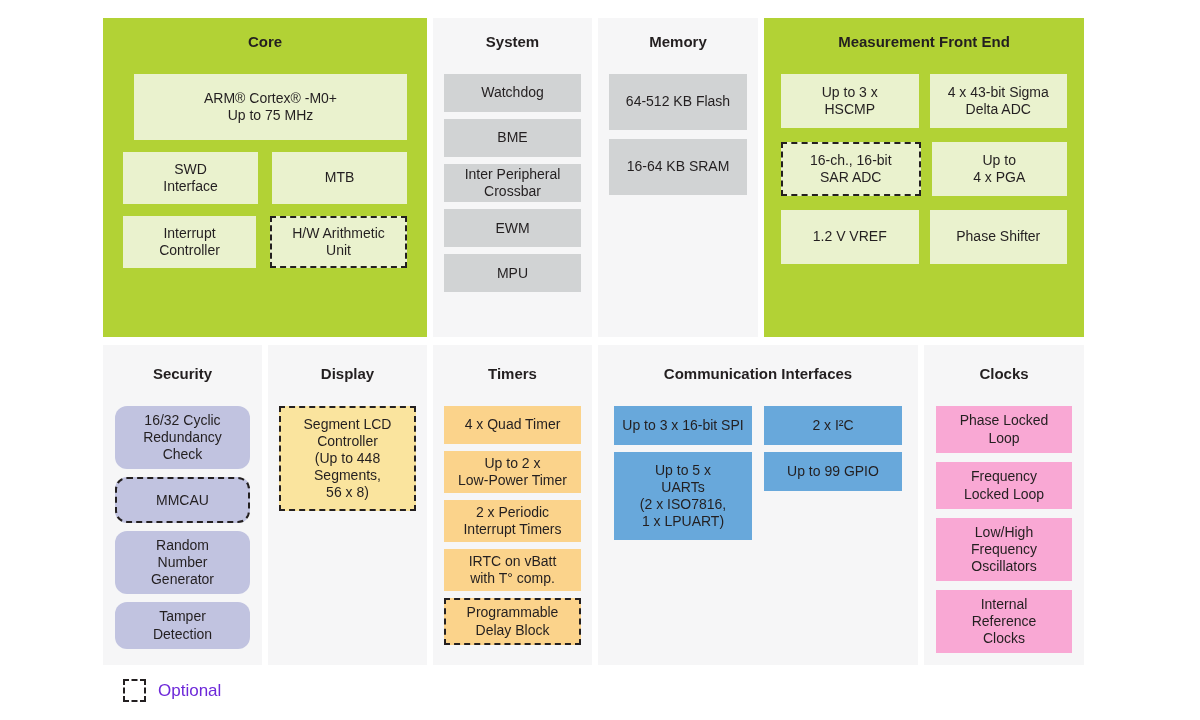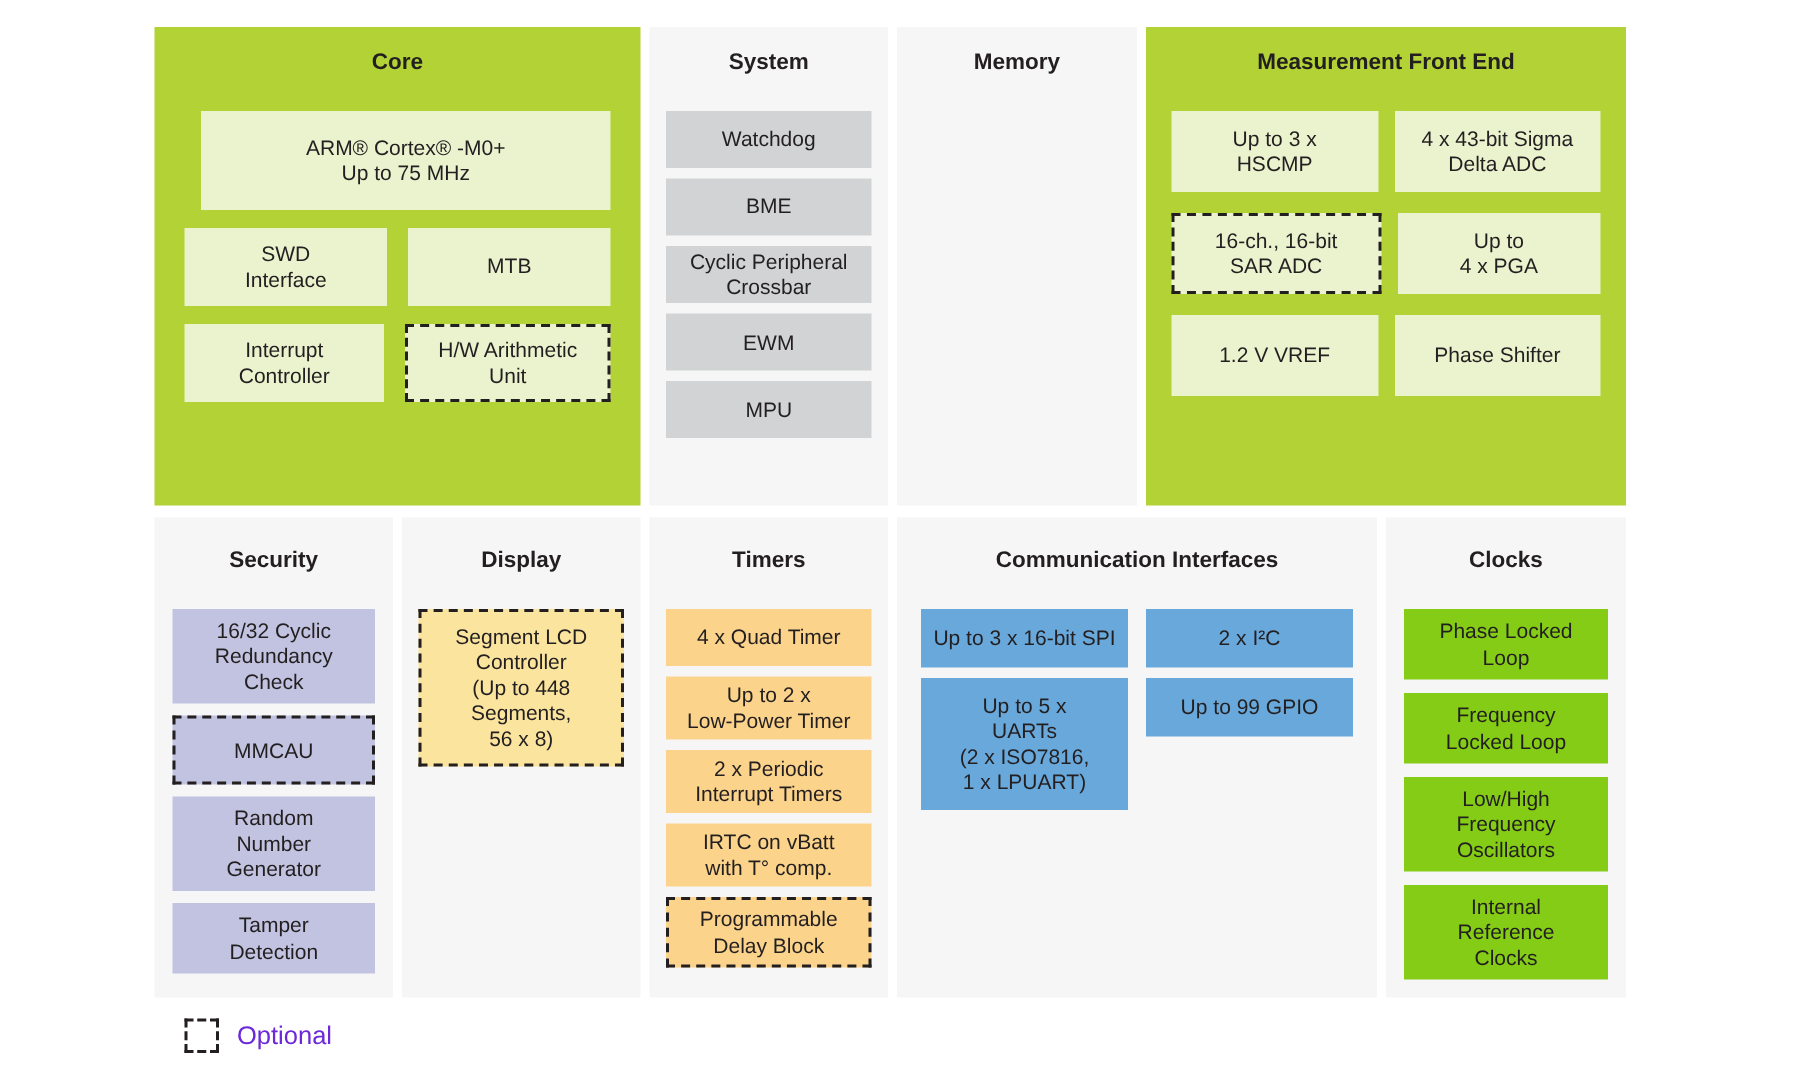--- a/index.html
+++ b/index.html
@@ -19,35 +19,35 @@
   .row-bottom .panel-title { height: 61px; padding-top: 20px; }
   .blocks { display: flex; flex-direction: column; }
   .brow { display: flex; }
   .brow > .block { flex: 1; }
   .block { display: flex; align-items: center; justify-content: center; text-align: center;
            white-space: pre-line; font-size: 14px; line-height: 1.22; padding: 4px; }
   .block.optional { border: 2px dashed #231f20; }
   .bg-lgreen { background: #eaf2ce; } .bg-gray { background: #d1d3d4; }
   .bg-purple { background: #c1c3e0; } .bg-yellow { background: #fae49e; }
   .bg-amber { background: #fbd38b; }  .bg-blue { background: #68a8db; }
-  .bg-orange { background: #84cc16; }
+  .bg-orange { background: #f9a8d4; }
   
   .p-core .blocks { row-gap: 12px; padding: 0 20px; }
   .p-core .brow { column-gap: 14px; }
   .p-core .arm { min-height: 66px; margin-left: 11px; }
   .p-core .brow .block { min-height: 52px; }
   .p-mfe .blocks { row-gap: 14px; padding: 0 17px; }
   .p-mfe .brow { column-gap: 11px; }
   .p-mfe .brow .block { min-height: 54px; }
   .p-system .blocks { row-gap: 7px; padding: 0 11px; }
   .p-system .block { min-height: 38px; padding: 2px; }
   .p-memory .blocks { row-gap: 9px; padding: 0 11px; }
   .p-memory .block { min-height: 56px; }
   .p-security .blocks { row-gap: 8px; padding: 0 12px; }
-  .p-security .block { min-height: 46px; padding: 6px 4px; }
+  .p-security .block { min-height: 46px; padding: 6px 4px; border-radius: 12px; }
   .p-display .blocks { padding: 0 11px; }
   .p-display .block { padding: 8px 4px; }
   .p-timers .blocks { row-gap: 7px; padding: 0 11px; }
   .p-timers .block { min-height: 38px; }
   .p-comm .blocks { row-gap: 7px; padding: 0 16px; }
   .p-comm .brow { column-gap: 12px; align-items: flex-start; }
   .p-comm .block { min-height: 39px; }
   .p-comm .uarts { padding: 10px 4px; }
   .p-clocks .blocks { row-gap: 9px; padding: 0 12px; }
   .p-clocks .block { min-height: 47px; padding: 6px 4px; }
@@ -79,29 +79,33 @@
 Unit</div>
         </div>
       </div>
     </section>
 
     <section class="panel gray w-narrow p-system">
       <div class="panel-title">System</div>
       <div class="blocks">
         <div class="block bg-gray">Watchdog</div>
         <div class="block bg-gray">BME</div>
-        <div class="block bg-gray">Cyclic Peripheral
+        <div class="block bg-gray">Inter Peripheral
 Crossbar</div>
         <div class="block bg-gray">EWM</div>
         <div class="block bg-gray">MPU</div>
       </div>
     </section>
 
     <section class="panel gray w-mem p-memory">
       <div class="panel-title">Memory</div>
+      <div class="blocks">
+        <div class="block bg-gray">64-512 KB Flash</div>
+        <div class="block bg-gray">16-64 KB SRAM</div>
+      </div>
     </section>
 
     <section class="panel green w-wide p-mfe">
       <div class="panel-title">Measurement Front End</div>
       <div class="blocks">
         <div class="brow">
           <div class="block bg-lgreen">Up to 3 x
 HSCMP</div>
           <div class="block bg-lgreen">4 x 43-bit Sigma
 Delta ADC</div>

